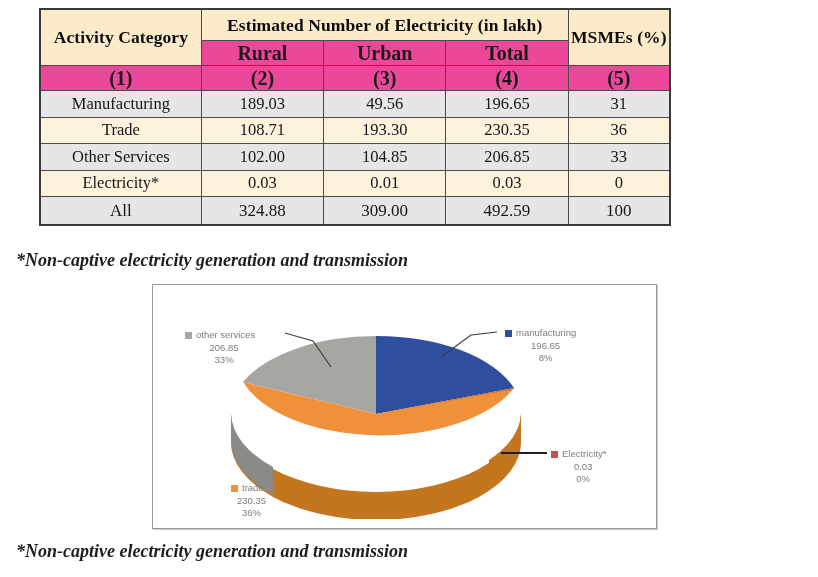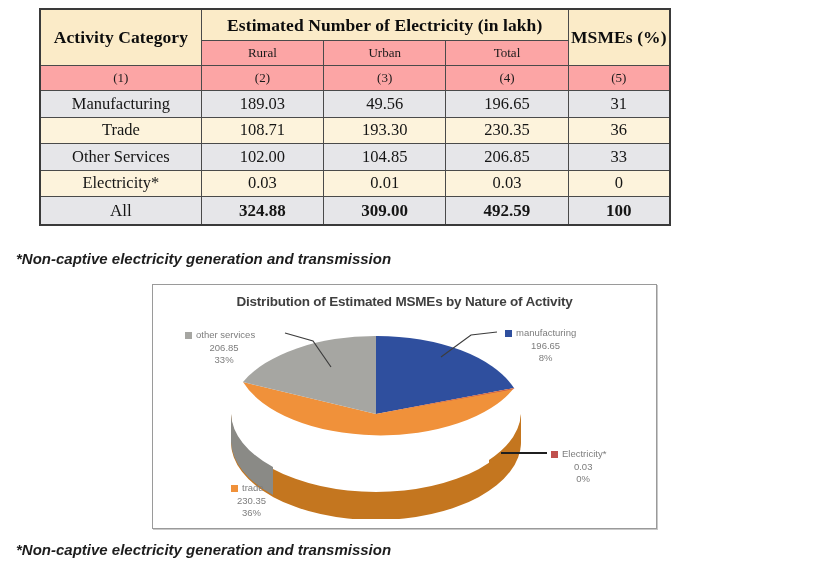--- a/index.html
+++ b/index.html
@@ -30,46 +30,46 @@
   th.hdr{
     background:#FBEBC8;
     font-weight:bold;
     font-size:17.5px;
     height:30px;
     color:#0d0d0d;
     letter-spacing:.1px;
   }
   th.hdr-cat{ font-size:17.5px; }
   th.hdr-num{
-    background:#fca5a5;
-    font-weight:normal;
-    font-size:13px;
+    background:#ec4899;
+    font-weight:bold;
+    font-size:20px;
     height:24px;
   }
   td.cell{
     height:25.5px;
     font-size:16.5px;
     color:#151515;
   }
   td.cat{ text-align:left; padding-left:8px; }
   tr.gray td{ background:#E6E6E9; }
   tr.cream td{ background:#FDF3DC; }
-  tr.total td{ background:#E6E6E9; font-weight:bold; height:27px; font-size:17px;}
+  tr.total td{ background:#E6E6E9; font-weight:normal; height:27px; font-size:17px;}
   tr.total td.cat{ font-weight:normal; }
   .col-cat{ width:23.6%; }
   .col-n{ width:17.9%; }
   .col-share{ width:14.9%; }
 
   .footnote{
     position:absolute;
     left:16px;
-    font-family:Liberation Sans, sans-serif;
+    font-family:Liberation Serif, serif;
     font-style:italic;
     font-weight:bold;
-    font-size:15px;
+    font-size:18px;
     color:#1d1d1d;
   }
   .footnote.one{ top:250px; }
   .footnote.two{ top:541px; }
 
   
   .chart-box{
     position:absolute;
     left:152px; top:284px;
     width:505px; height:245px;
@@ -190,21 +190,20 @@
         <td class="cell">100</td>
       </tr>
     </tbody>
   </table>
 </div>
 
 <div class="footnote one">*Non-captive electricity generation and transmission</div>
 
 <div class="chart-box">
 
-  <div class="chart-title">Distribution of Estimated MSMEs by Nature of Activity</div>
 
   <div class="pie-holder">
     <svg width="330" height="200" viewBox="0 0 330 200">
       <defs>
         <clipPath id="lowerhalf">
             <rect x="0" y="95" width="330" height="105"></rect>
           </clipPath>
       </defs>
 
       <g>

